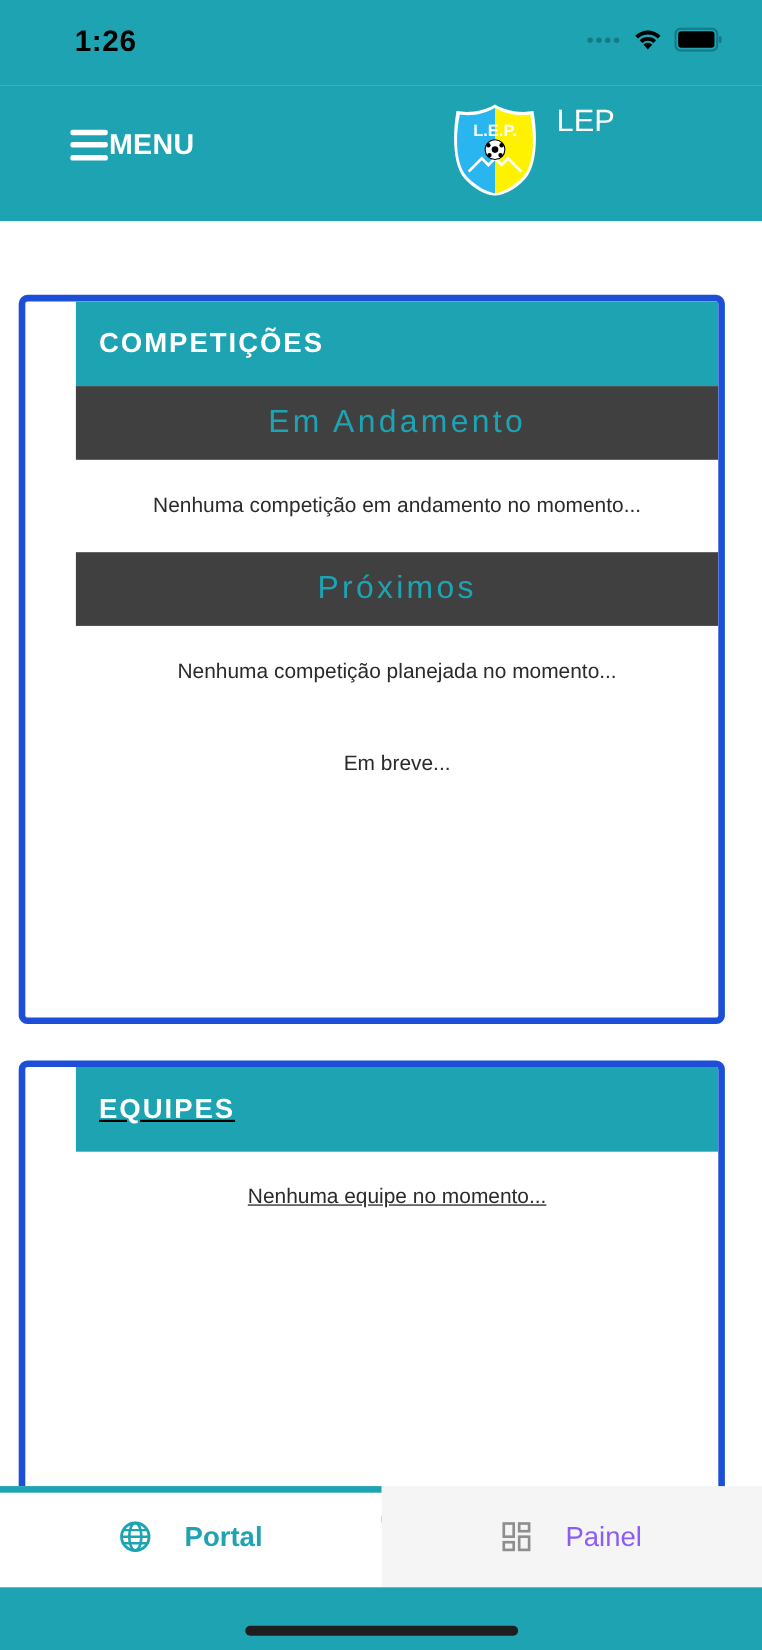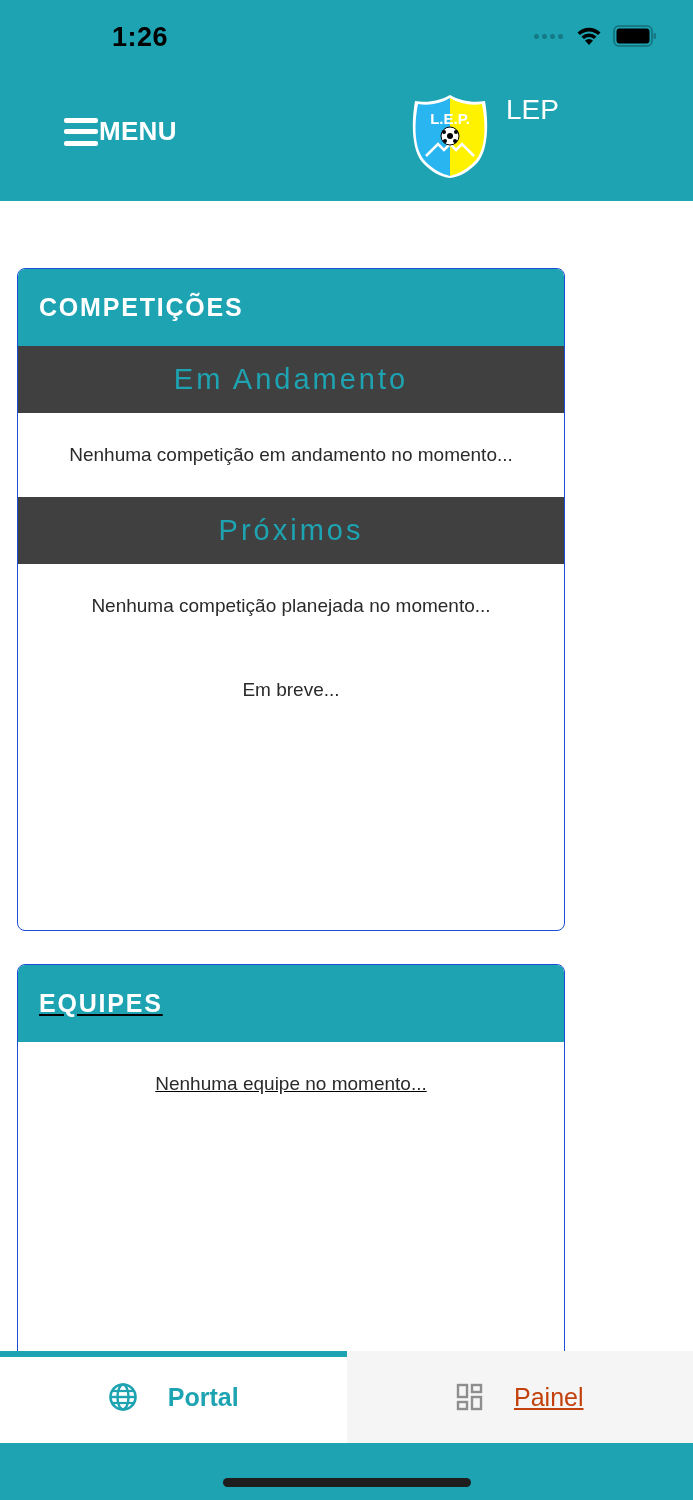--- a/index.html
+++ b/index.html
@@ -1,49 +1,49 @@
 <!DOCTYPE html>
 <html><head>
 <meta charset="utf-8">
 <style>
   * { box-sizing: border-box; margin: 0; padding: 0; }
   html, body { width: 693px; height: 1500px; overflow: hidden; background: #ffffff; }
   body { font-family: "Liberation Sans", sans-serif; position: relative; }
 
   .status-bar { position: absolute; left: 0; top: 0; width: 693px; height: 78px; background: #1da3b1; }
-  .status-time { position: absolute; left: 68px; top: 22px; font-size: 27px; font-weight: 600; color: #000; letter-spacing: 0.5px; margin-left: 44px; }
+  .status-time { position: absolute; left: 68px; top: 22px; font-size: 27px; font-weight: 600; color: #000; letter-spacing: 0.5px; }
   .status-right { position: absolute; right: 36px; top: 25px; display: flex; align-items: center; gap: 10px; }
   .signal-dots { display: flex; gap: 3px; align-items: center; margin-right: 2px; }
   .signal-dots span { width: 5px; height: 5px; border-radius: 50%; background: #157a86; display: block; }
 
   .app-header { position: absolute; left: 0; top: 78px; width: 693px; height: 123px; background: #1da3b1; }
   .menu-btn { position: absolute; left: 64px; top: 38px; display: flex; align-items: center; gap: 1px; cursor: pointer; }
   .hamburger { width: 34px; height: 28px; display: flex; flex-direction: column; justify-content: space-between; }
   .hamburger span { display: block; height: 5px; background: #fff; border-radius: 2px; }
   .menu-label { color: #fff; font-size: 26px; font-weight: 700; letter-spacing: 0.3px; }
   .brand { position: absolute; left: 412px; top: 16px; display: flex; align-items: flex-start; gap: 18px; }
   .brand-name { color: #fff; font-size: 28px; font-weight: 400; }
 
-  .card { position: absolute; left: 17px; width: 548px; background: #fff; border: 1px solid #1d4ed8; border-radius: 8px; overflow: hidden; }
+  .card { position: absolute; left: 17px; width: 642px; background: #fff; border: 6px solid #1d4ed8; border-radius: 8px; overflow: hidden; padding-left: 46px; }
   .card-header { background: #1da3b1; height: 77px; display: flex; align-items: center; padding-left: 21px; }
   .card-title { color: #fff; font-size: 25px; font-weight: 700; letter-spacing: 1.8px; }
 
   .section-head { height: 67px; background: #404040; display: flex; align-items: center; justify-content: center; }
   .section-title { color: #1da3b1; font-size: 29px; letter-spacing: 3px; font-weight: 400; }
   .section-body { height: 84px; display: flex; align-items: center; justify-content: center; }
   .msg { color: #2a2a2a; font-size: 19px; }
 
   .tabbar { position: absolute; left: 0; top: 1351px; width: 693px; height: 92px; display: flex; }
   .tab { flex: 1; display: flex; align-items: center; justify-content: center; gap: 30px; cursor: pointer; position: relative; }
   .tab.active { background: #fff; }
   .tab.active::before { content: ""; position: absolute; left: 0; top: 0; width: 100%; height: 6px; background: #1da3b1; }
   .tab.inactive { background: #f5f5f5; }
   .tab-label { font-size: 25px; }
   .tab.active .tab-label { color: #1da3b1; font-weight: 700; }
-  .tab.inactive .tab-label { color: #c2410c; text-decoration: underline; }
+  .tab.inactive .tab-label { color: #8b5cf6; }
 
   .bottom-bar { position: absolute; left: 0; top: 1443px; width: 693px; height: 57px; background: #1da3b1; }
   .home-indicator { position: absolute; left: 223px; top: 35px; width: 248px; height: 9px; border-radius: 5px; background: #1e1e1e; }
 </style>
 </head>
 <body>
 
 <div class="status-bar">
   <div class="status-time">1:26</div>
   <div class="status-right">

